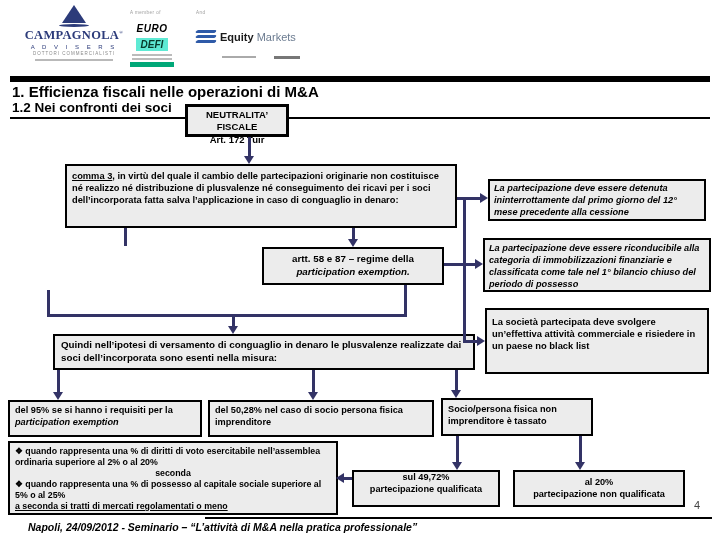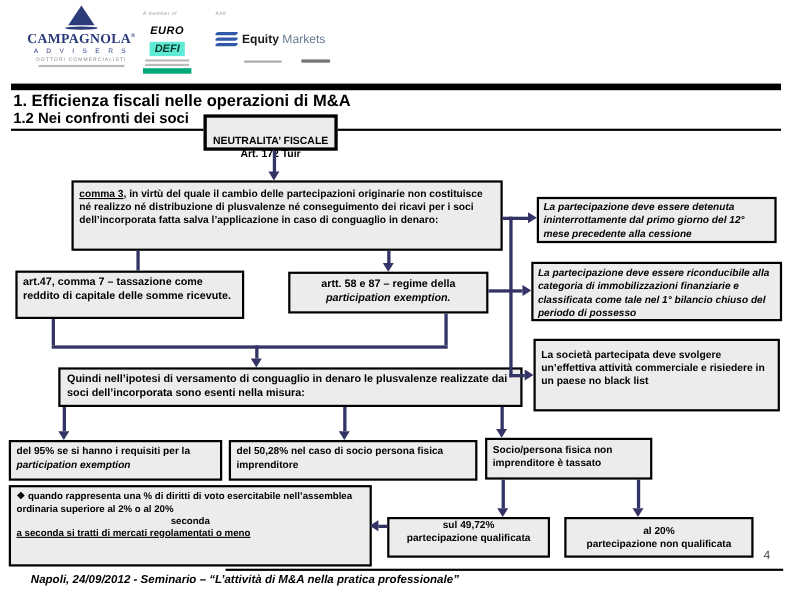--- a/index.html
+++ b/index.html
@@ -81,54 +81,54 @@
       <span class="sb" style="width:34px;margin-left:26px;"></span>
       <span class="sb" style="width:26px;margin-left:14px;height:3px;background:#777;"></span>
     </div>
   </div>
 
   <div class="bar" style="left:10px;top:76px;width:700px;height:6px;"></div>
   <div class="title1">1. Efficienza fiscali nelle operazioni di M&amp;A</div>
   <div class="title2">1.2 Nei confronti dei soci</div>
   <div class="bar" style="left:10px;top:117px;width:700px;height:2px;"></div>
 
-  <div class="box center" style="left:185px;top:104px;width:122px;height:33px;border-width:3px;font-size:9.5px;padding-top:16px;">
+  <div class="box center" style="left:185px;top:104px;width:104px;height:33px;border-width:3px;font-size:9.5px;padding-top:2px;">
     <div>NEUTRALITA’ FISCALE</div>
     <div>Art. 172 Tuir</div>
   </div>
 
   <div class="box" style="left:65px;top:164px;width:392px;height:64px;font-size:9.3px;padding:4px 5px;">
     <span class="u">comma 3</span><span>, in virtù del quale il cambio delle partecipazioni originarie non costituisce né realizzo né distribuzione di plusvalenze né conseguimento dei ricavi per i soci dell’incorporata fatta salva l’applicazione in caso di conguaglio in denaro:</span>
   </div>
 
   <div class="box it" style="left:488px;top:179px;width:218px;height:42px;font-size:9.2px;padding:2px 4px;">La partecipazione deve essere detenuta ininterrottamente dal primo giorno del 12° mese precedente alla cessione</div>
 
   <div class="box it" style="left:483px;top:238px;width:228px;height:54px;font-size:9.2px;padding:3px 4px;">La partecipazione deve essere riconducibile alla categoria di immobilizzazioni finanziarie e classificata come tale nel 1° bilancio chiuso del periodo di possesso</div>
 
   <div class="box" style="left:485px;top:308px;width:224px;height:66px;font-size:9.4px;padding:6px 5px;">La società partecipata deve svolgere un’effettiva attività commerciale e risiedere in un paese no black list</div>
 
-  <div class="box" style="left:14px;top:246px;width:208px;height:44px;font-size:9.8px;">art.47, comma 7 – tassazione come reddito di capitale delle somme ricevute.</div>
 
   <div class="box center" style="left:262px;top:247px;width:182px;height:38px;font-size:9.8px;padding:4px 4px;">
     <span>artt. 58 e 87 – regime della </span><span class="it">participation exemption.</span>
   </div>
 
   <div class="box" style="left:25px;top:334px;width:422px;height:36px;font-size:9.8px;padding:3px 6px;margin-left:28px;">Quindi nell’ipotesi di versamento di conguaglio in denaro le plusvalenze realizzate dai soci dell’incorporata sono esenti nella misura:</div>
 
   <div class="box" style="left:8px;top:400px;width:194px;height:37px;font-size:9.2px;">
     <span>del 95% se si hanno i requisiti per la </span><span class="it">participation exemption</span>
   </div>
 
   <div class="box" style="left:208px;top:400px;width:226px;height:37px;font-size:9.2px;">del 50,28% nel caso di socio persona fisica imprenditore</div>
 
   <div class="box" style="left:441px;top:398px;width:152px;height:38px;font-size:9.2px;padding:4px 5px;">Socio/persona fisica non imprenditore è tassato</div>
 
   <div class="box" style="left:8px;top:441px;width:330px;height:74px;font-size:8.8px;line-height:1.25;padding:3px 5px;">
     <div><span>❖</span> <span>quando rappresenta una % di diritti di voto esercitabile nell’assemblea ordinaria superiore al 2% o al 20%</span></div>
     <div class="center">seconda</div>
+    <div><span>❖</span> <span>quando rappresenta una % di possesso al capitale sociale superiore al 5% o al 25%</span></div>
     <div class="u">a seconda si tratti di mercati regolamentati o meno</div>
   </div>
 
   <div class="box center" style="left:352px;top:470px;width:148px;height:37px;font-size:9.2px;padding-top:0;">
     <div>sul 49,72%</div>
     <div>partecipazione qualificata</div>
   </div>
 
   <div class="box center" style="left:513px;top:470px;width:172px;height:37px;font-size:9.2px;padding-top:5px;">
     <div>al 20%</div>

